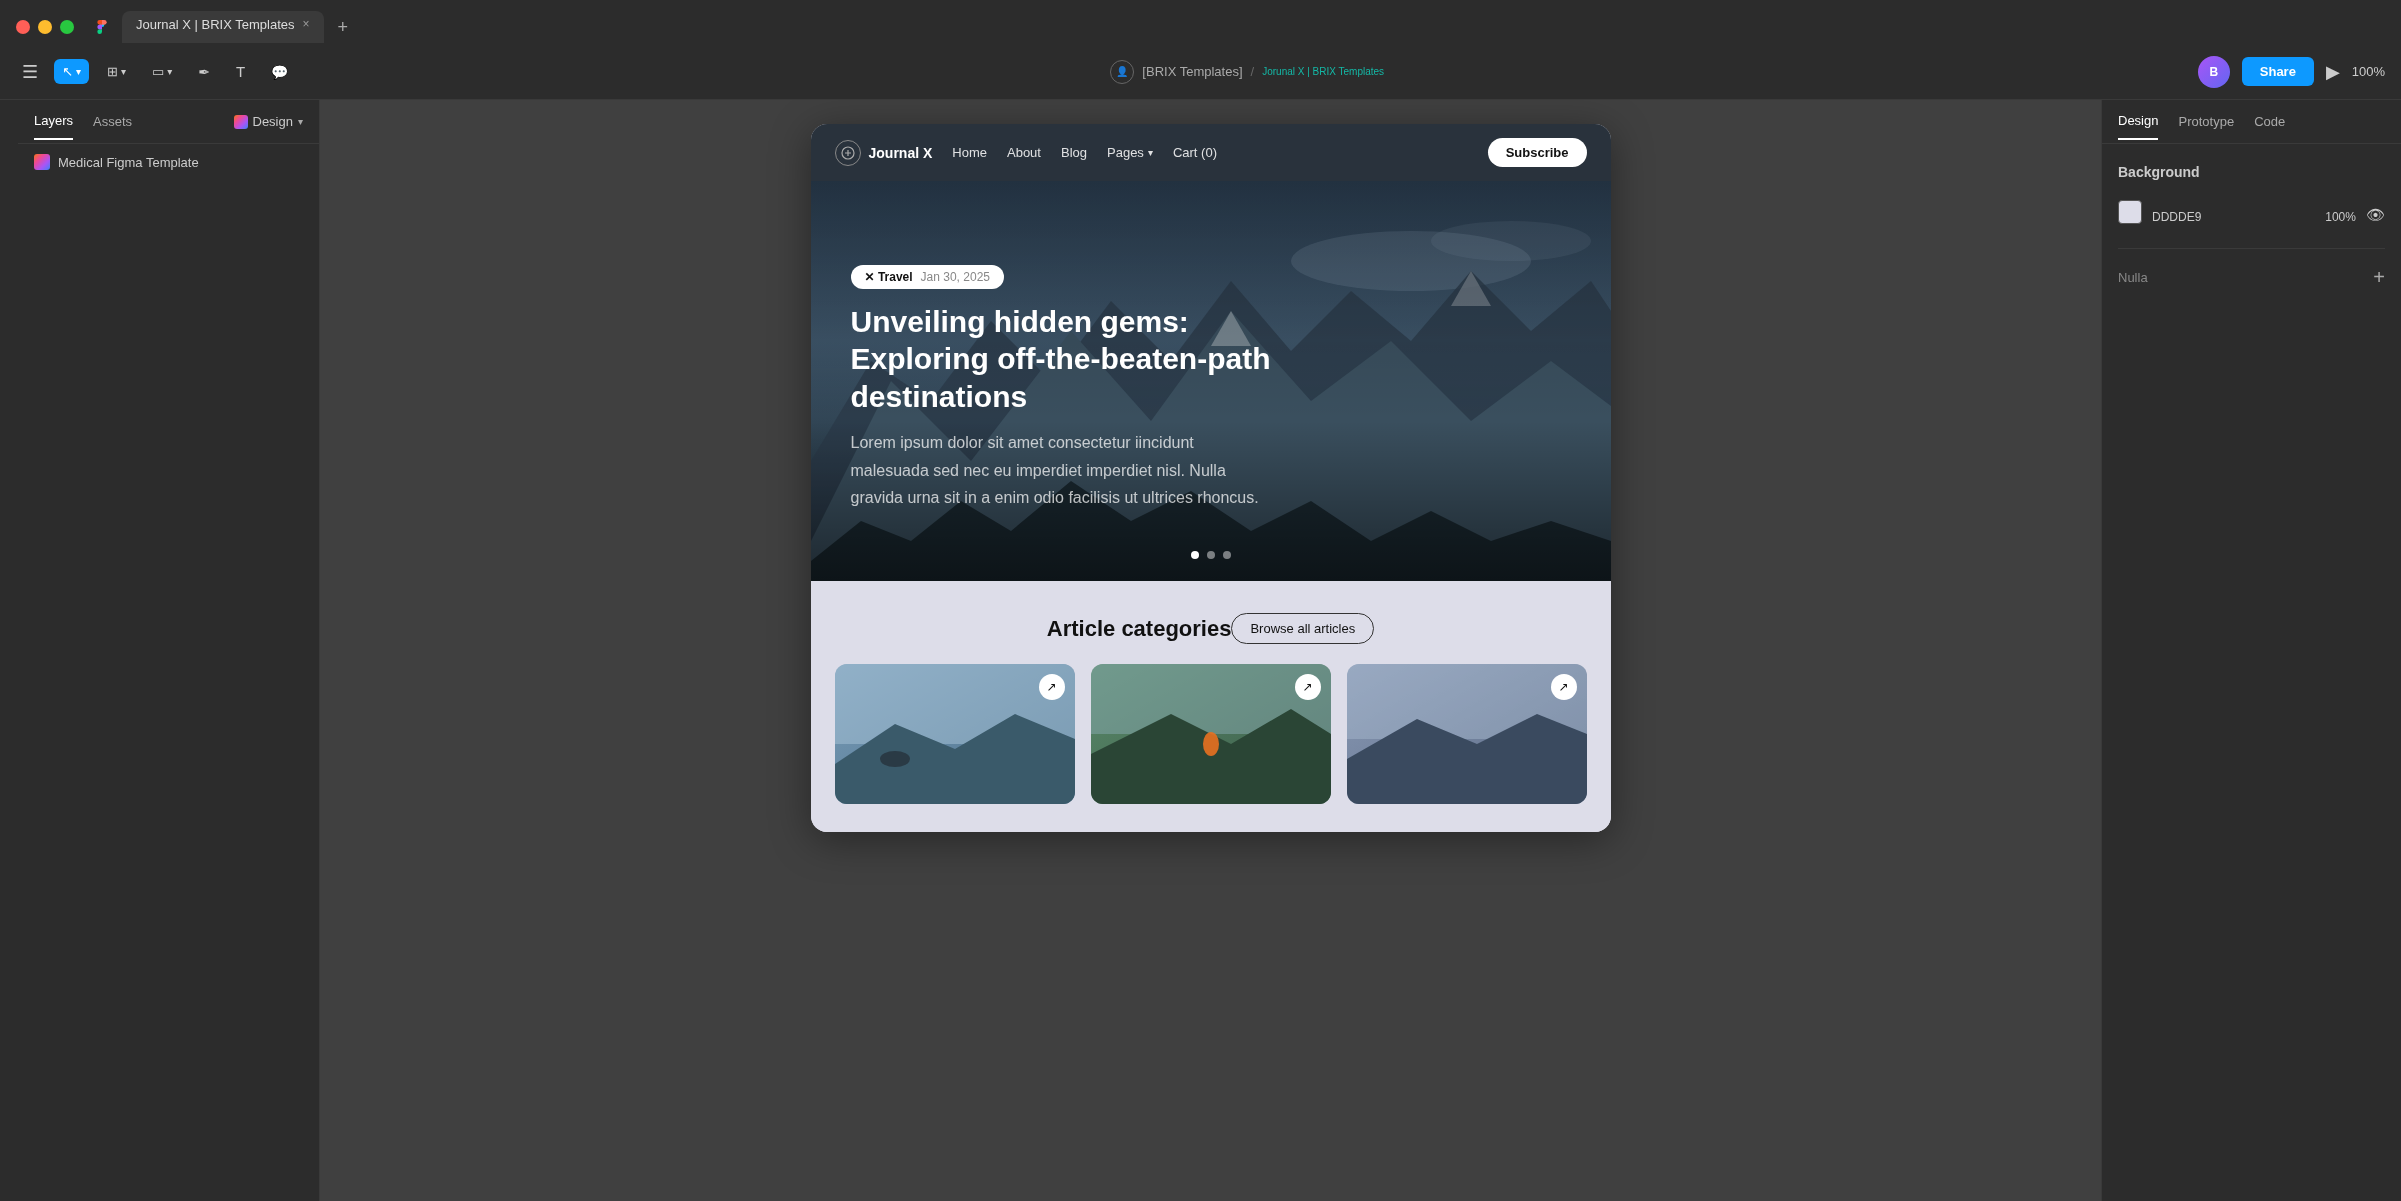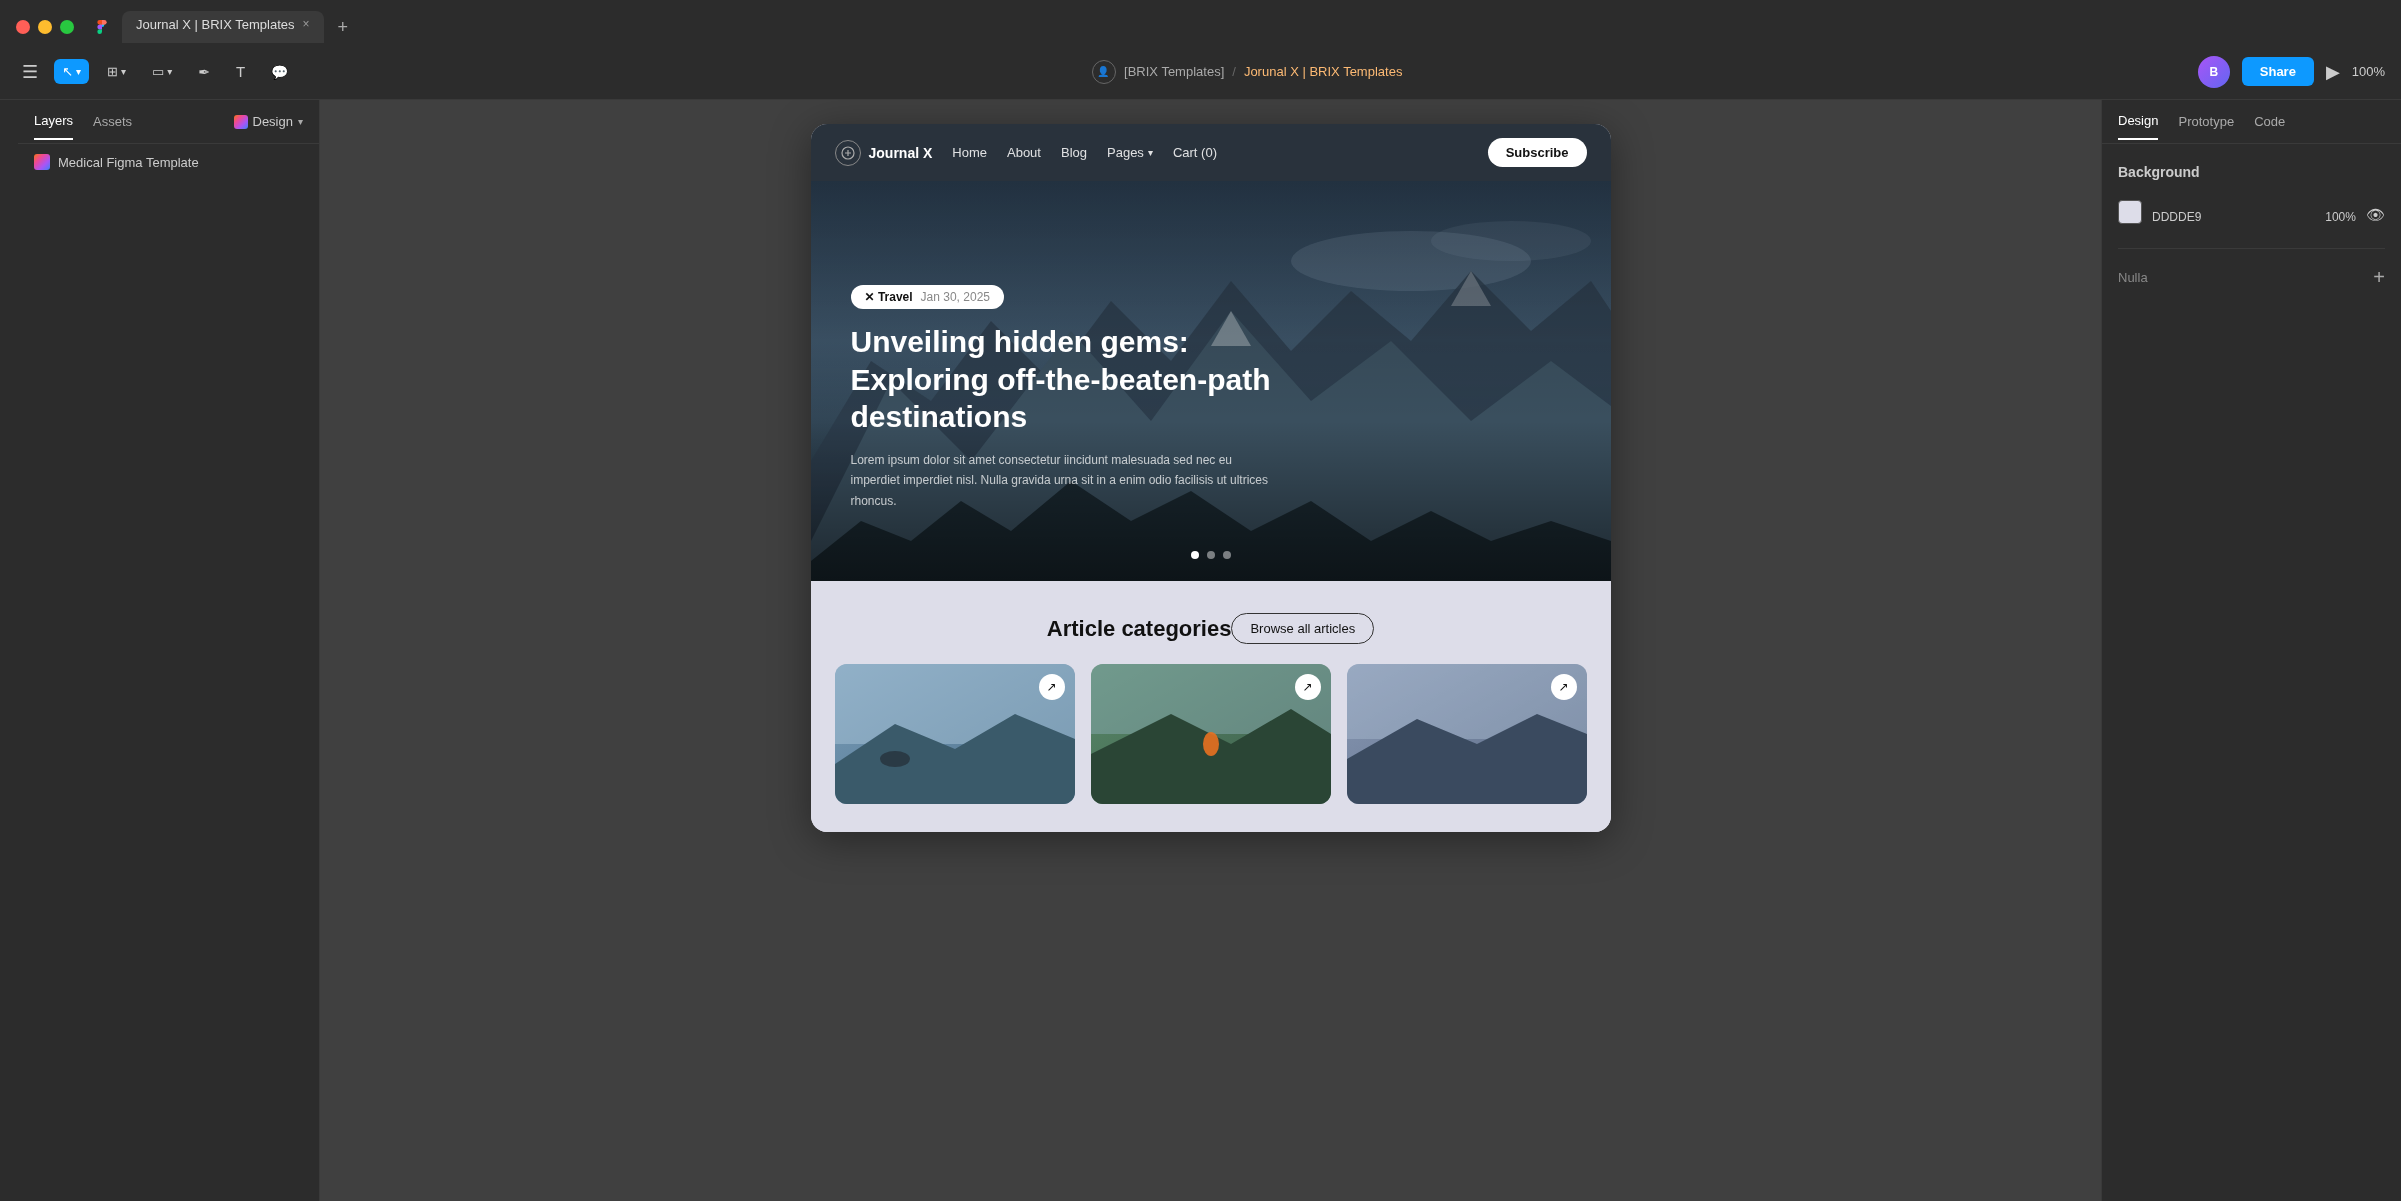--- a/index.html
+++ b/index.html
@@ -62,21 +62,21 @@
     </div>
 
     <div style="padding:5px 8px;color:#ccc;cursor:pointer;border-radius:6px;">
       <span style="font-size:14px;">💬</span>
     </div>
 
     <div style="flex:1;display:flex;align-items:center;justify-content:center;gap:8px;">
       <div style="width:24px;height:24px;border-radius:50%;border:1.5px solid #666;display:flex;align-items:center;justify-content:center;color:#ccc;font-size:10px;">👤</div>
       <span style="color:#aaa;font-size:13px;">[BRIX Templates]</span>
       <span style="color:#666;font-size:13px;">/</span>
-      <span style="color:#fdba74;font-size:13px;">Jorunal X | BRIX Templates</span>
+      <span style="color:#14b8a6;font-size:10px;">Jorunal X | BRIX Templates</span>
     </div>
 
     <div style="display:flex;align-items:center;gap:12px;">
       <div style="width:32px;height:32px;border-radius:50%;background:linear-gradient(135deg,#a855f7,#6366f1);display:flex;align-items:center;justify-content:center;color:white;font-size:12px;font-weight:700;">B</div>
       <button style="background:#0d99ff;color:white;border:none;border-radius:6px;padding:7px 18px;font-size:13px;font-weight:600;cursor:pointer;">Share</button>
       <span style="color:#ccc;font-size:18px;cursor:pointer;">▶</span>
       <span style="color:#ccc;font-size:13px;cursor:pointer;">100%</span>
     </div>
   </div>
 </div>
@@ -170,21 +170,21 @@
             <rect width="800" height="400" fill="url(#darkOverlay)"></rect>
           </svg>
         </div>
 
         <div style="position:absolute;bottom:70px;left:40px;right:40px;">
           <div style="display:inline-flex;align-items:center;gap:8px;background:white;color:#111;border-radius:20px;padding:5px 14px;font-size:12px;font-weight:600;margin-bottom:14px;">
             <span>✕ Travel</span>
             <span style="color:#888;font-weight:400;">Jan 30, 2025</span>
           </div>
           <h1 style="color:white;font-size:30px;font-weight:800;line-height:1.25;margin-bottom:14px;max-width:460px;">Unveiling hidden gems: Exploring off-the-beaten-path destinations</h1>
-          <p style="color:rgba(255,255,255,0.72);font-size:12px;line-height:1.7;max-width:420px;">Lorem ipsum dolor sit amet consectetur iincidunt malesuada sed nec eu imperdiet imperdiet nisl. Nulla gravida urna sit in a enim odio facilisis ut ultrices rhoncus.</p>
+          <p style="color:rgba(255,255,255,0.72);font-size:16px;line-height:1.7;max-width:420px;">Lorem ipsum dolor sit amet consectetur iincidunt malesuada sed nec eu imperdiet imperdiet nisl. Nulla gravida urna sit in a enim odio facilisis ut ultrices rhoncus.</p>
         </div>
 
         <div style="position:absolute;bottom:22px;left:50%;transform:translateX(-50%);display:flex;gap:8px;">
           <div style="width:8px;height:8px;border-radius:50%;background:white;"></div>
           <div style="width:8px;height:8px;border-radius:50%;background:rgba(255,255,255,0.45);"></div>
           <div style="width:8px;height:8px;border-radius:50%;background:rgba(255,255,255,0.45);"></div>
         </div>
       </div>
 
       <div style="padding:32px 24px 28px;background:#DDDDE9;">

